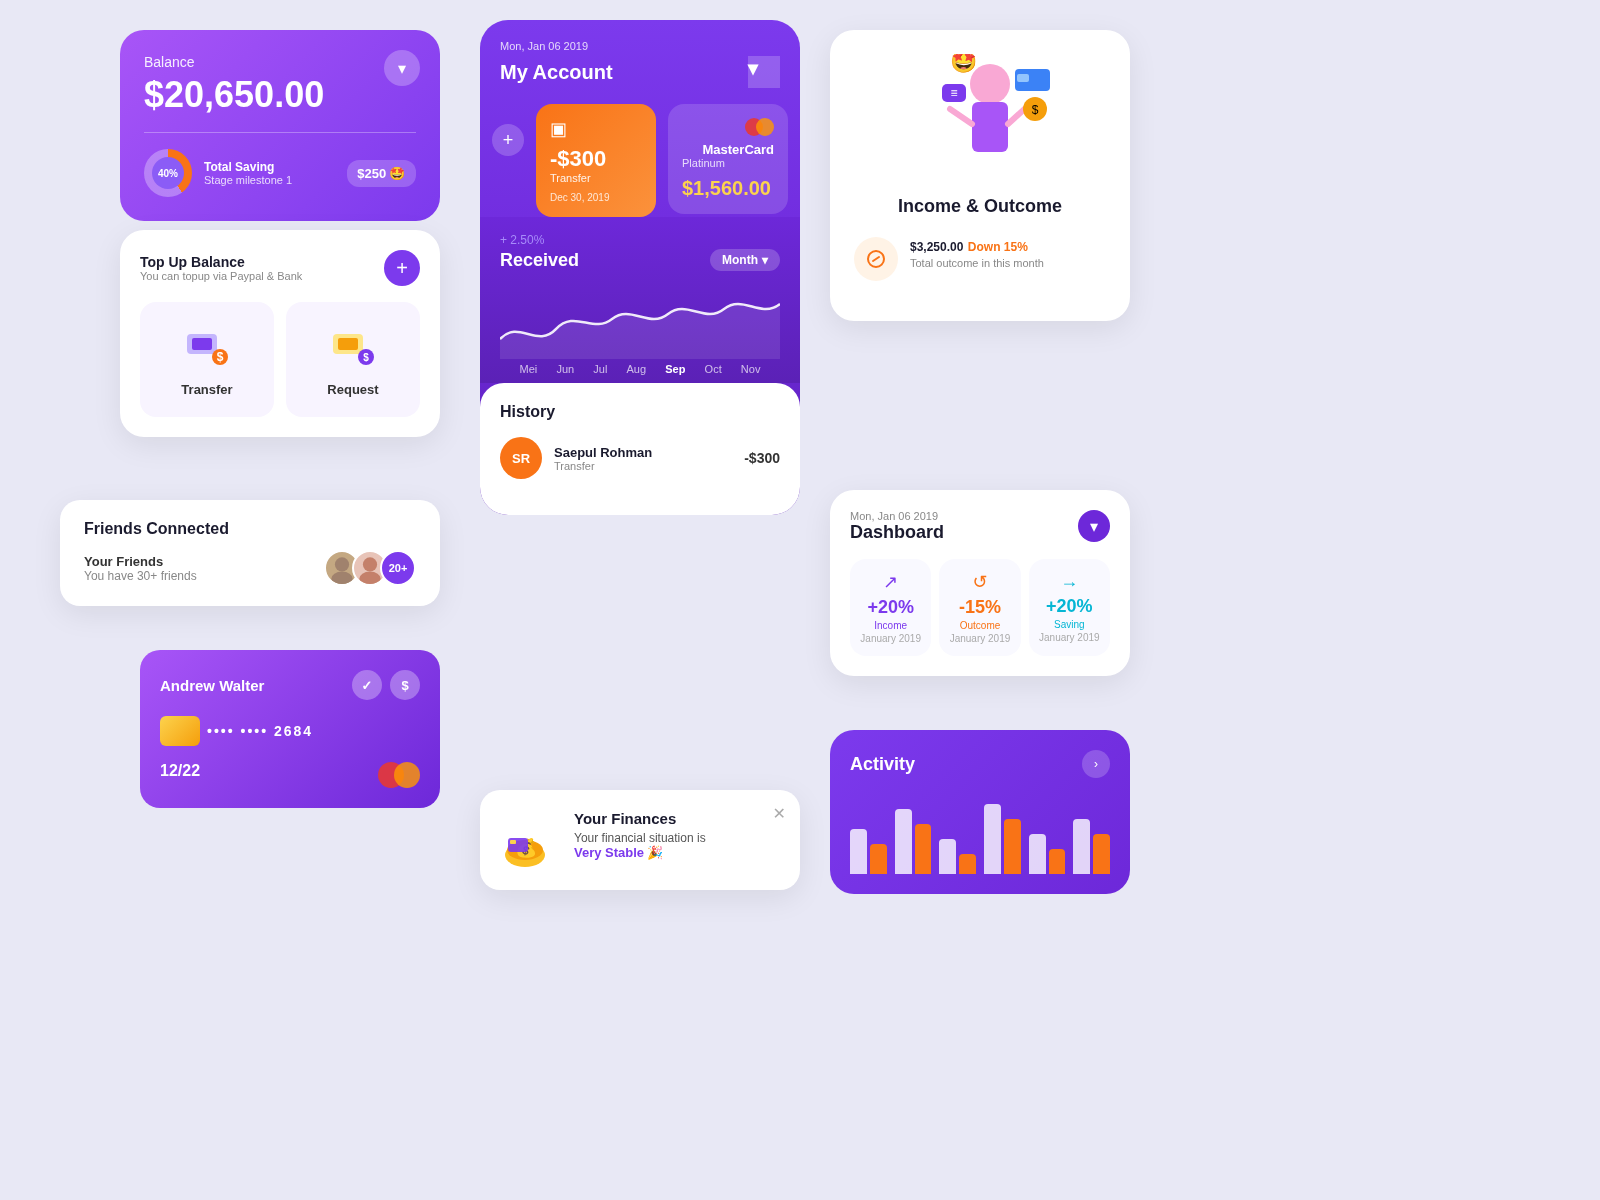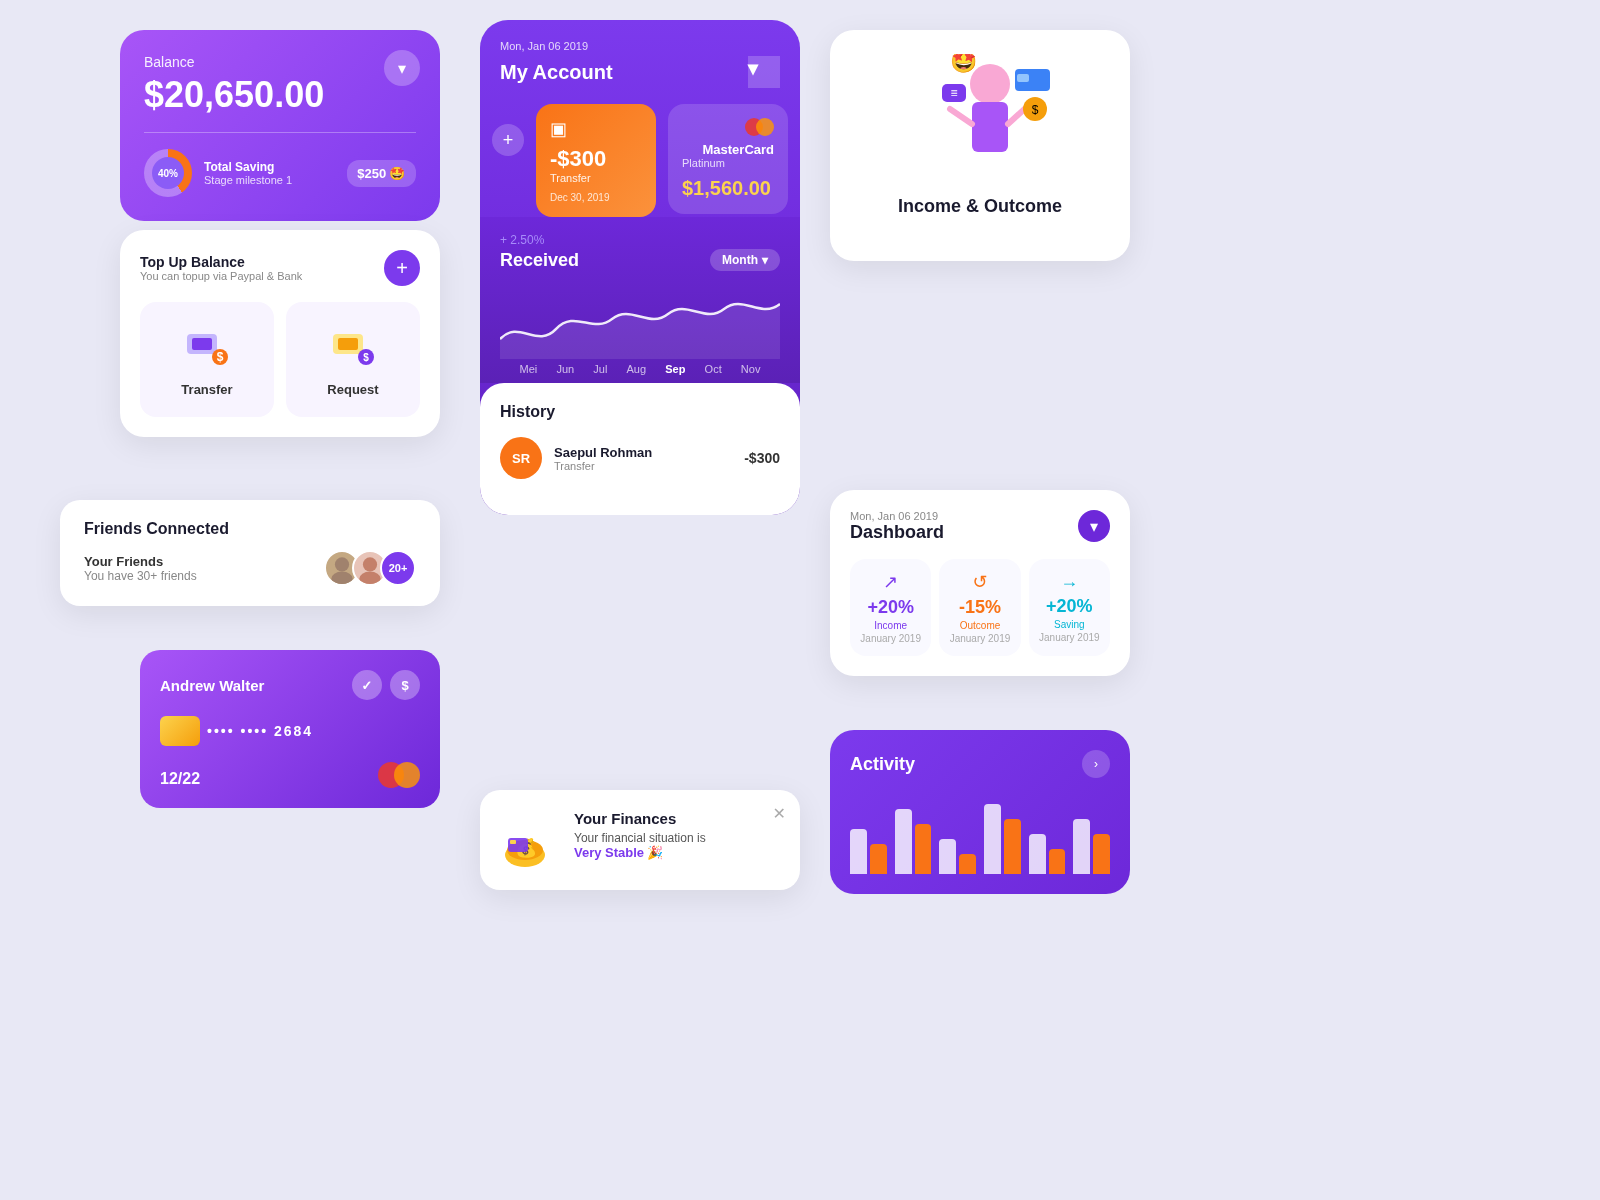--- a/index.html
+++ b/index.html
@@ -170,21 +170,21 @@
       display: flex; align-items: center; justify-content: center;
       font-size: 13px;
     }
     .chip-row { display: flex; align-items: center; gap: 7px; margin-bottom: 16px; }
     .chip {
       width: 40px; height: 30px;
       background: linear-gradient(135deg, #fcd34d, #f59e0b);
       border-radius: 6px;
     }
     .card-number { font-size: 14px; font-weight: 600; letter-spacing: 2px; }
-    .card-expiry { font-size: 16px; font-weight: 700; margin-top: 4px; display: flex; justify-content: space-between; align-items: flex-end; }
+    .card-expiry { font-size: 16px; font-weight: 700; margin-top: 4px; display: flex; justify-content: space-between; align-items: flex-start; }
     .mc-logo {
       display: flex;
     }
     .mc-circle {
       width: 26px; height: 26px;
       border-radius: 50%;
     }
 
     
     .card-account {
@@ -629,20 +629,35 @@
       <circle cx="145" cy="55" r="12" fill="#f59e0b"></circle>
       <text x="145" y="60" text-anchor="middle" font-size="12">$</text>
 
       <rect x="52" y="30" width="24" height="18" rx="5" fill="#7c3aed"></rect>
       <text x="64" y="43" text-anchor="middle" fill="white" font-size="12">≡</text>
 
       <text x="60" y="15" font-size="22">🤩</text>
     </svg>
   </div>
   <div class="income-title">Income &amp; Outcome</div>
+  <div class="income-row">
+    <div class="income-icon orange">
+      <svg width="22" height="22" viewBox="0 0 22 22">
+          <circle cx="11" cy="11" r="8" stroke="#f97316" stroke-width="2" fill="none"></circle>
+          <path d="M8 13 L11 11 L14 9" stroke="#f97316" stroke-width="2" stroke-linecap="round" fill="none"></path>
+        </svg>
+    </div>
+    <div class="income-details">
+      <div class="amount">
+        <span>$3,250.00</span>
+        <span class="down">Down 15%</span>
+      </div>
+      <div class="label">Total outcome in this month</div>
+    </div>
+  </div>
 </div>
 
 <div class="card-dashboard">
   <div class="dashboard-header">
     <div>
       <div class="dashboard-date">Mon, Jan 06 2019</div>
       <div class="dashboard-title">Dashboard</div>
     </div>
     <div class="dash-chevron">▾</div>
   </div>

